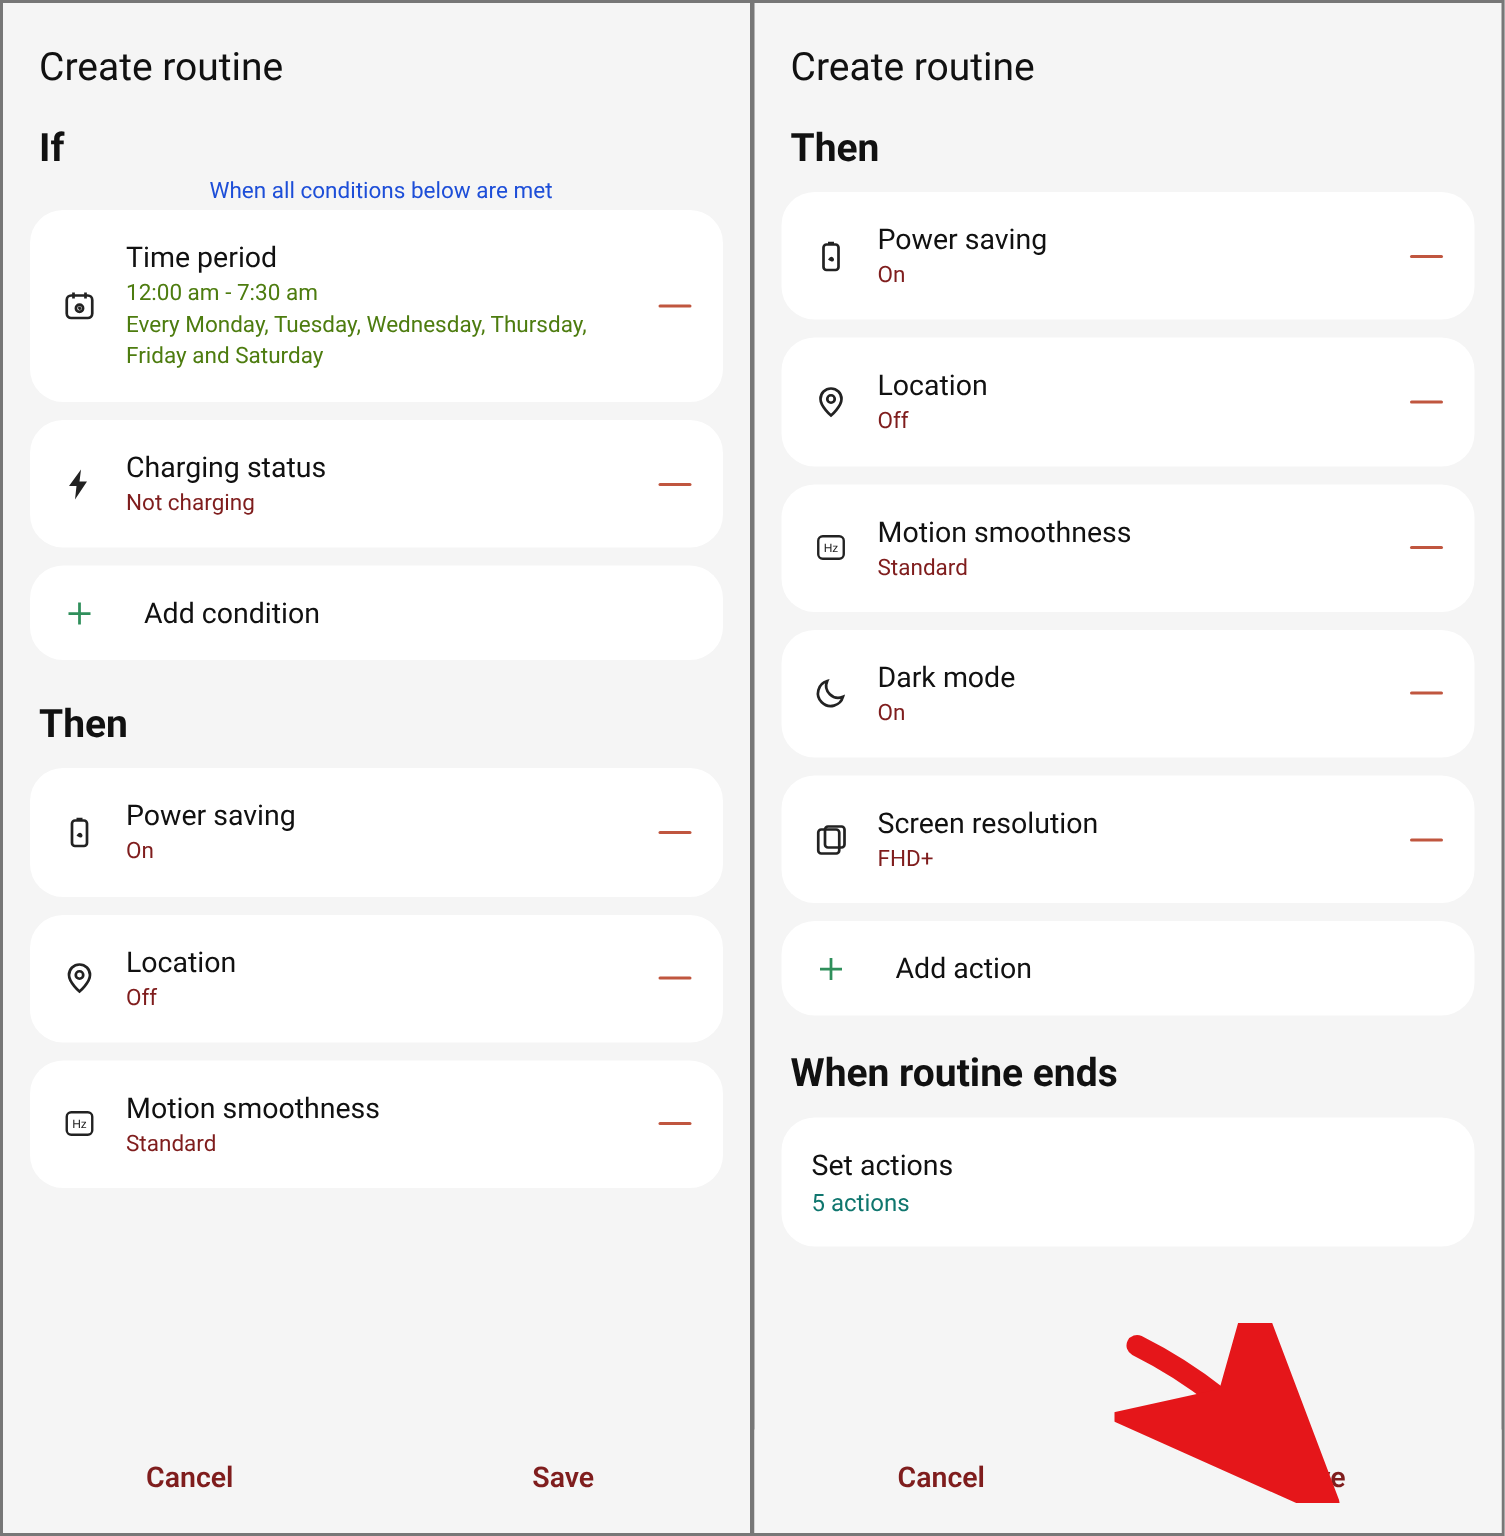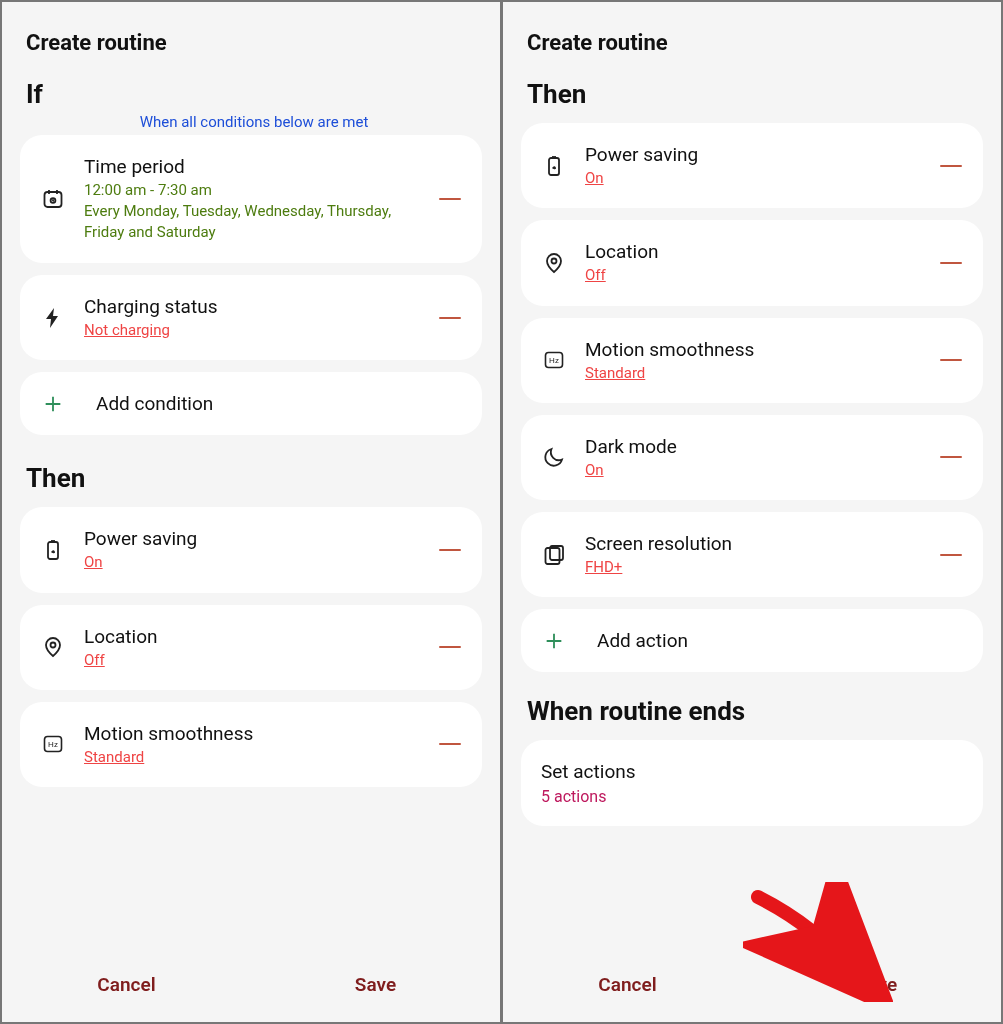--- a/index.html
+++ b/index.html
@@ -20,22 +20,22 @@
     position: relative;
     border: 2px solid #777;
   }
   .phone + .phone { border-left: 1px solid #777; }
   .scroll {
     flex: 1;
     overflow: hidden;
     padding: 0 18px;
   }
   h1.page-title {
-    font-size: 22px;
-    font-weight: 700;
+    font-size: 26px;
+    font-weight: 400;
     color: #111;
     margin: 28px 0 24px 6px;
   }
   h2.section-title {
     font-size: 26px;
     font-weight: 700;
     color: #111;
     margin: 20px 0 4px 6px;
   }
   .section-sub {
@@ -68,23 +68,22 @@
     display: flex;
     flex-direction: column;
     gap: 2px;
   }
   .card .title {
     font-size: 19px;
     color: #111;
   }
   .card .value {
     font-size: 15px;
-    color: #ef4444;
+    color: #7f1d1d;
     line-height: 1.35;
-    text-decoration: underline;
   }
   .card .value-multiline {
     font-size: 15px;
     color: #4d7c0f;
     line-height: 1.4;
   }
   .card .remove-btn {
     width: 28px;
     height: 28px;
     display: flex;
@@ -119,21 +118,21 @@
   .end-card {
     background: #fff;
     border-radius: 22px;
     padding: 20px 20px;
     margin-bottom: 12px;
     display: flex;
     flex-direction: column;
     gap: 4px;
   }
   .end-card .title { font-size: 19px; color:#111; }
-  .end-card .value { font-size: 16px; color:#be185d; }
+  .end-card .value { font-size: 16px; color:#0f766e; }
   .bottom-bar {
     display: flex;
     background: #f5f5f5;
     border-top: none;
     padding: 20px 0 26px 0;
   }
   .bottom-bar .btn {
     flex: 1;
     text-align: center;
     font-size: 19px;

